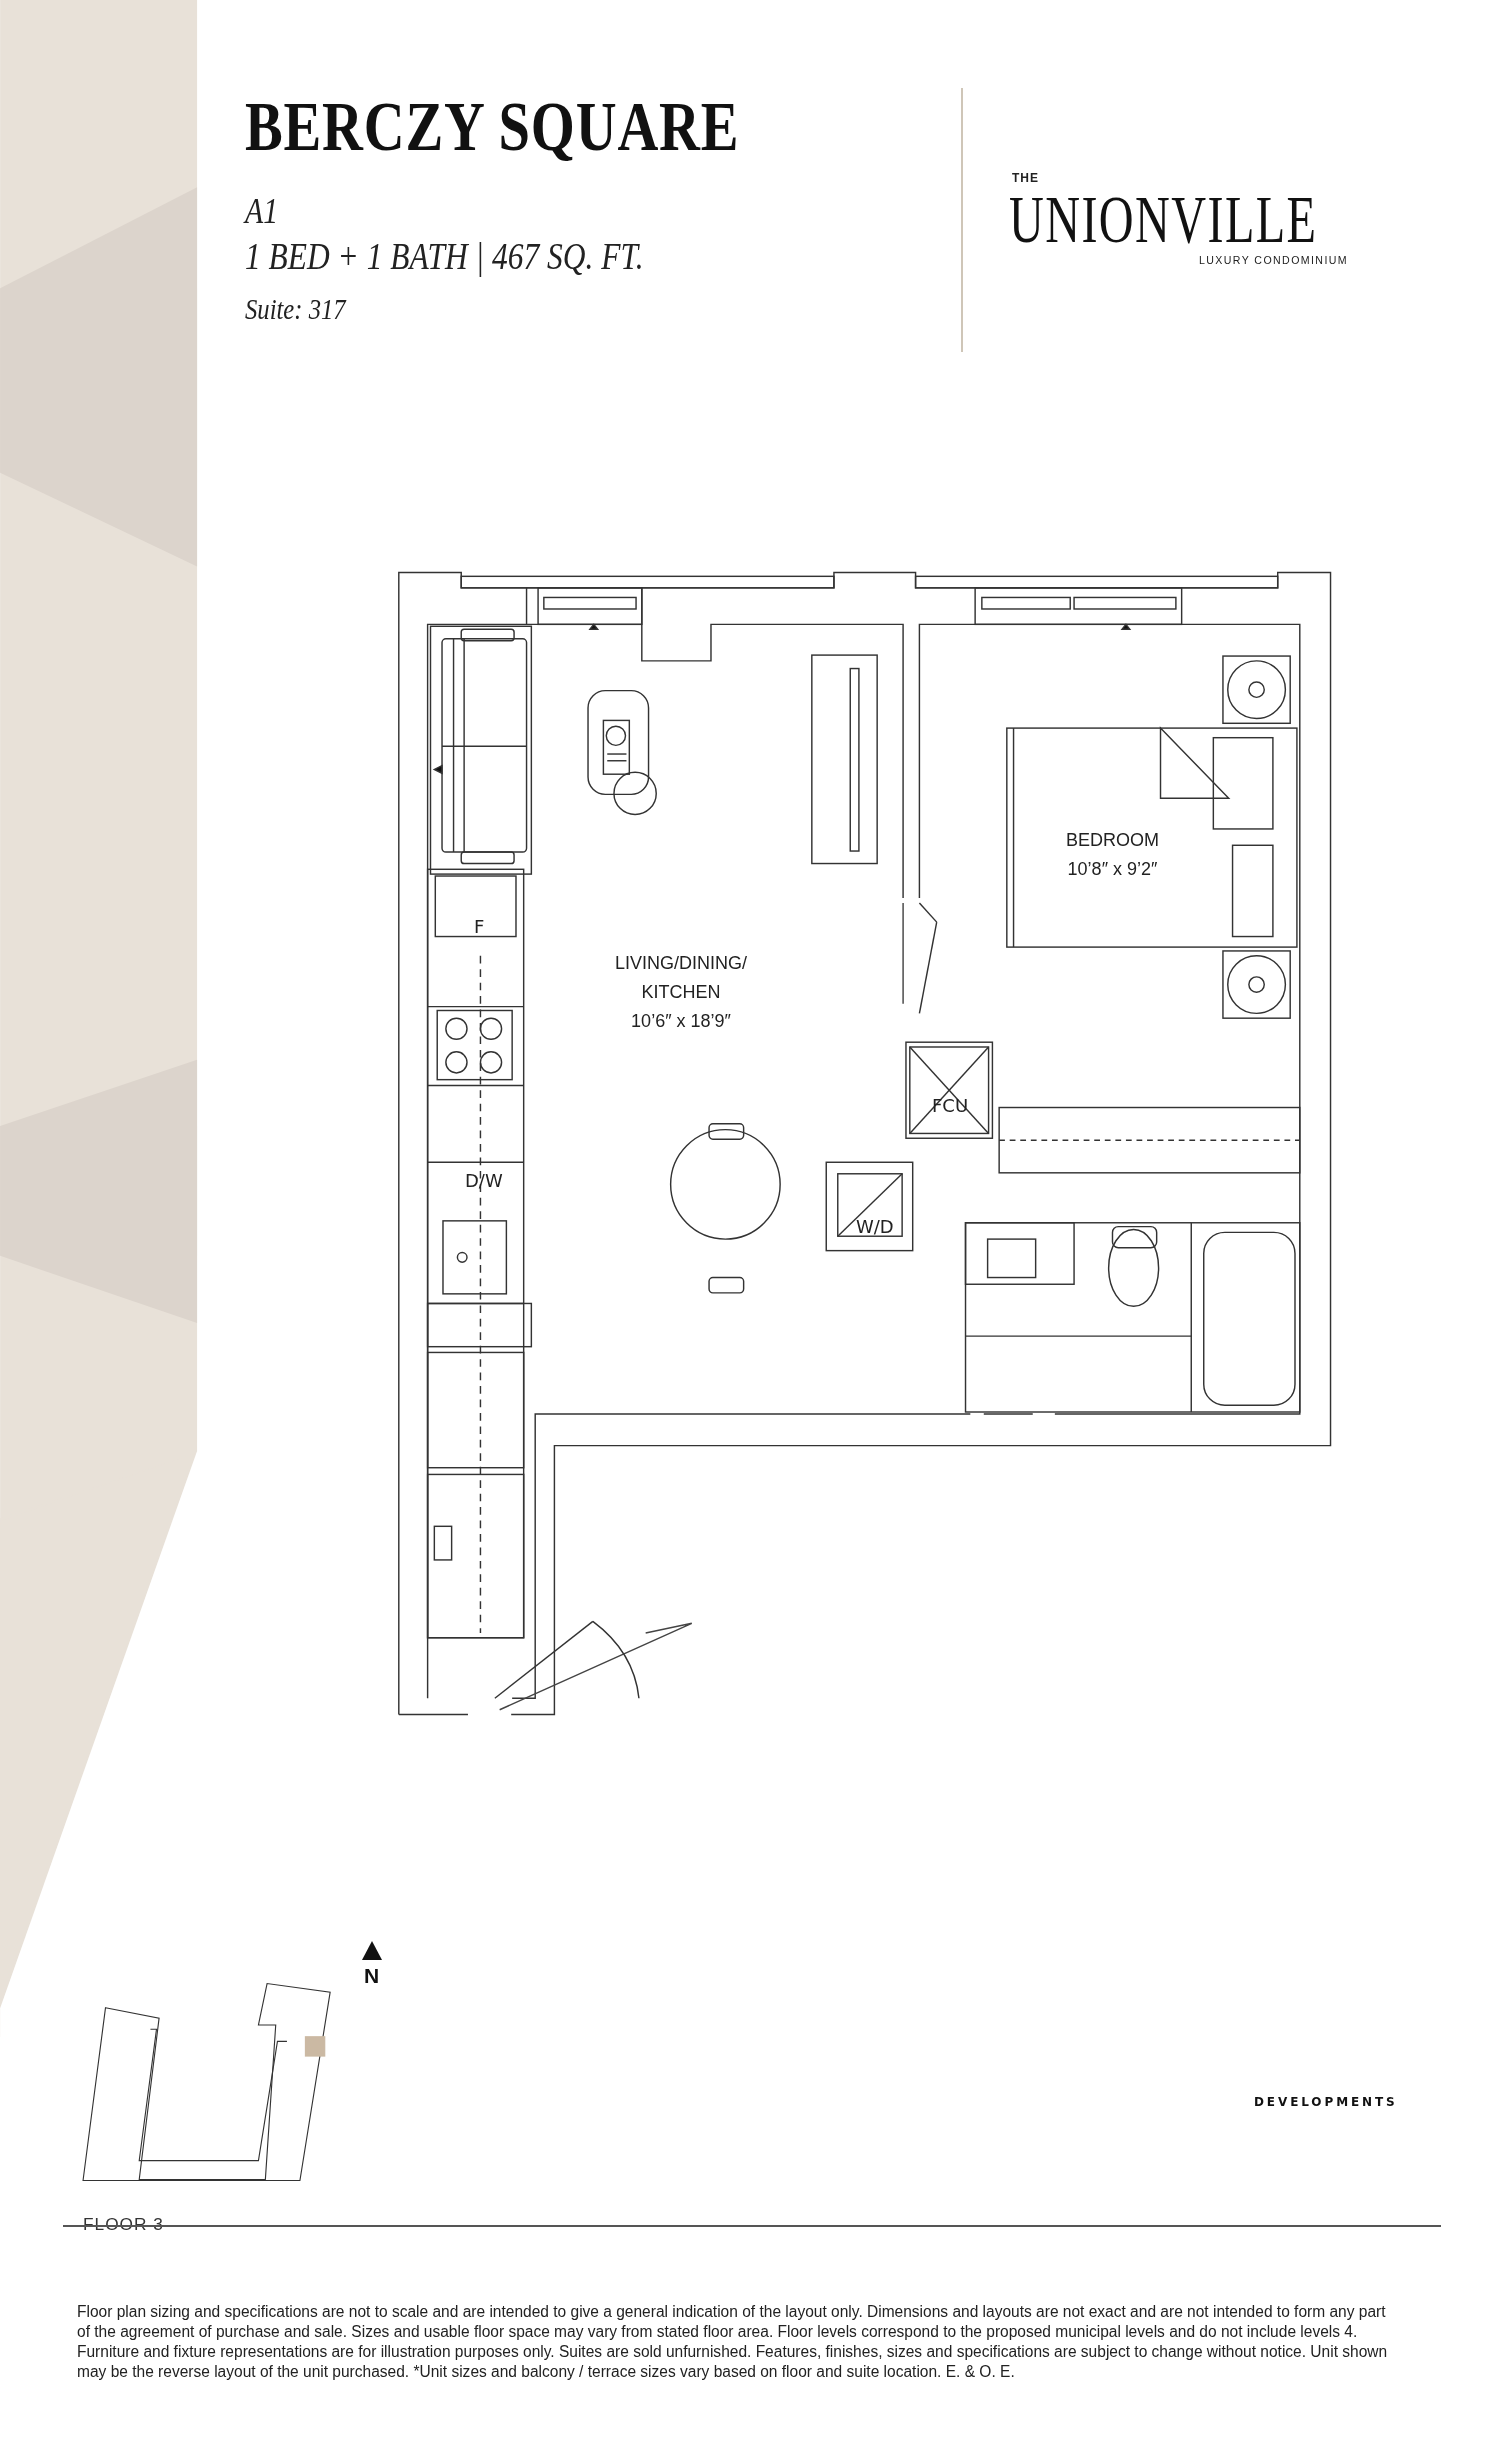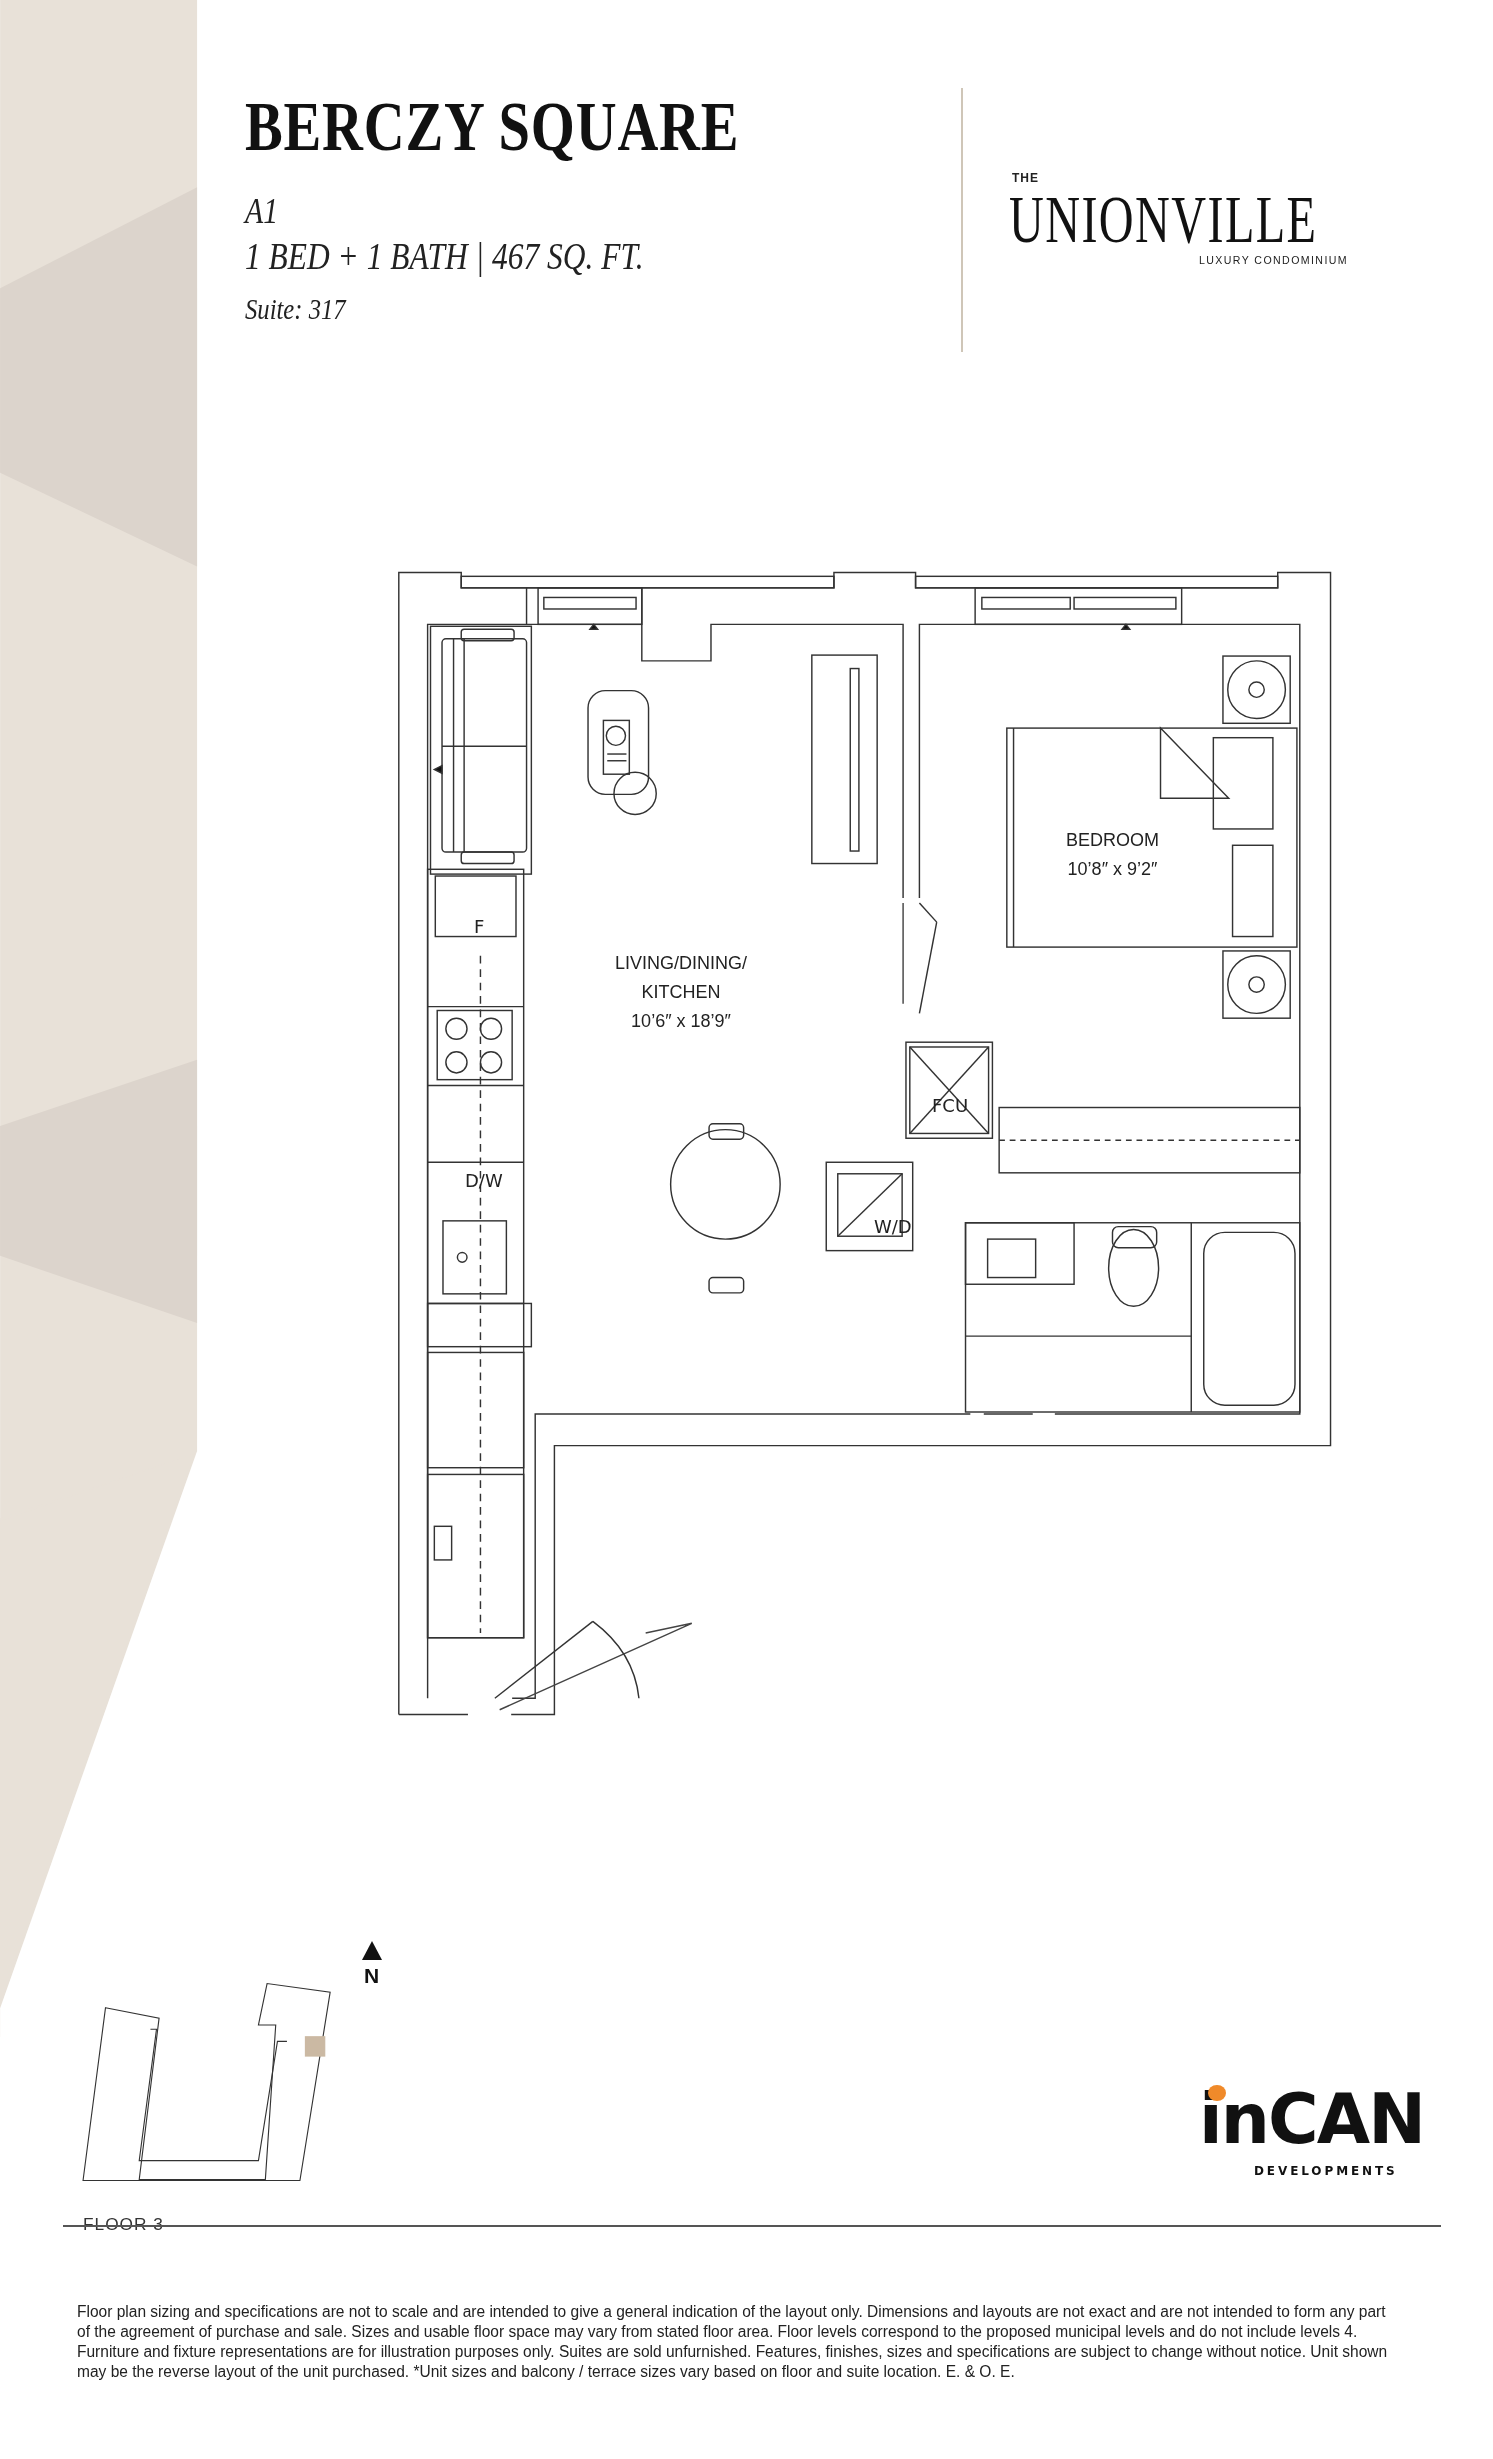--- a/index.html
+++ b/index.html
@@ -158,37 +158,33 @@
   <div>KITCHEN</div>
   <div>10’6″ x 18’9″</div>
 </div>
 <div class="room-label" style="left:1066px;top:826px;">
   <div>BEDROOM</div>
   <div>10’8″ x 9’2″</div>
 </div>
 <div class="appl-label" style="left:474px;top:916px;">F</div>
 <div class="appl-label" style="left:465px;top:1170px;">D/W</div>
 <div class="appl-label" style="left:932px;top:1095px;">FCU</div>
-<div class="appl-label" style="left:874px;top:1216px;">W/D</div>
+<div class="appl-label" style="left:856px;top:1216px;">W/D</div>
 
 <div class="north">
   <div class="tri"></div>
   <div class="n">N</div>
 </div>
 <svg style="position:absolute;left:77px;top:1979px;" width="288" height="202" viewBox="0 0 300 210" fill="none" stroke="#333" stroke-width="1.3">
   <polygon points="33,33 95,45 72,232 218,232 230,53 210,53 220,5 293,15 258,233 7,233" transform="scale(0.9,0.9)"></polygon>
   <path d="M85,58 L92,58 L72,210 L210,210 L232,72 L243,72" transform="scale(0.9,0.9)"></path>
   <rect x="238" y="60" width="20" height="20" fill="#cbb9a3" stroke="#cbb9a3"></rect>
 </svg>
 <div class="floor-label">FLOOR 3</div>
 
 <div class="incan">
-  <div class="word">
-    <span class="dot"></span>
-    <span>inCAN</span>
-  </div>
   <div class="dev">DEVELOPMENTS</div>
 </div>
 
 <div class="divider"></div>
 
 <p class="disclaimer">Floor plan sizing and specifications are not to scale and are intended to give a general indication of the layout only. Dimensions and layouts are not exact and are not intended to form any part of the agreement of purchase and sale. Sizes and usable floor space may vary from stated floor area. Floor levels correspond to the proposed municipal levels and do not include levels 4. Furniture and fixture representations are for illustration purposes only. Suites are sold unfurnished. Features, finishes, sizes and specifications are subject to change without notice. Unit shown may be the reverse layout of the unit purchased. *Unit sizes and balcony / terrace sizes vary based on floor and suite location. E. &amp; O. E.</p>
 
 
 </body></html>

